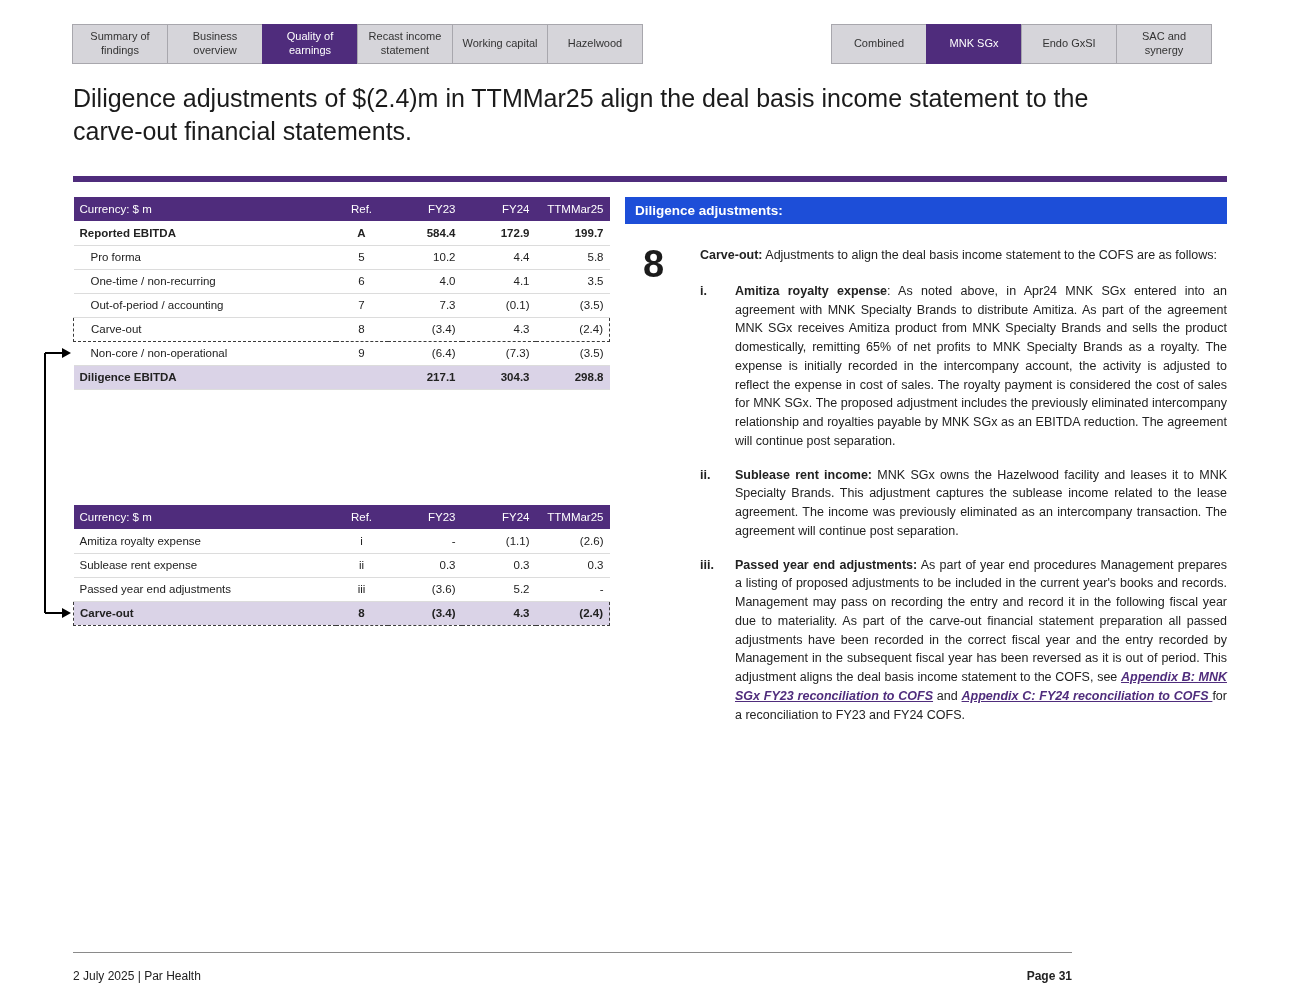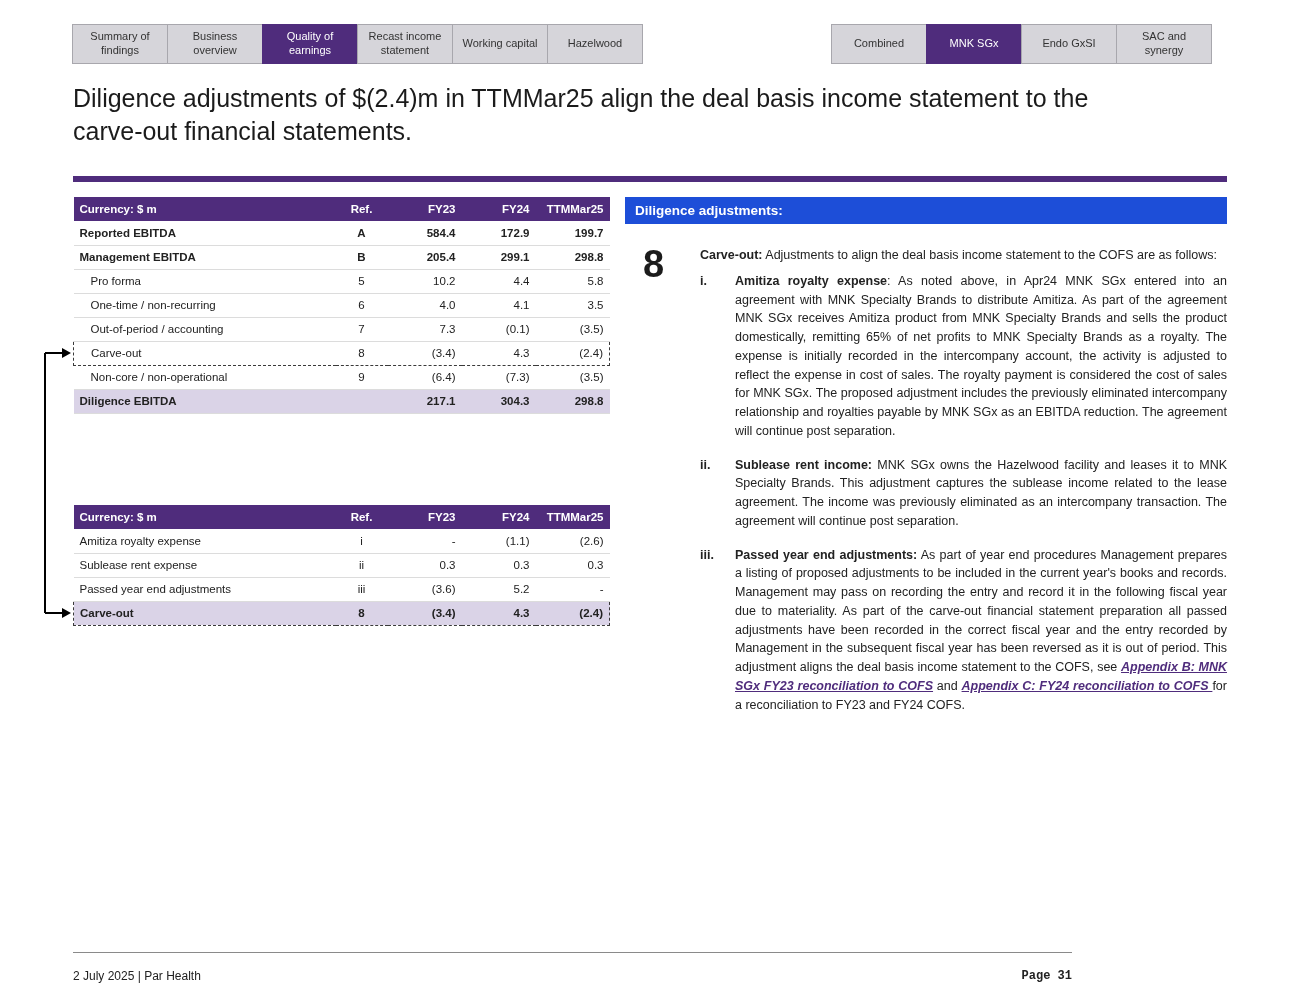--- a/index.html
+++ b/index.html
@@ -18,21 +18,21 @@
   .tab.active { background:#4F2C7C; border-color:#4F2C7C; color:#fff; font-weight:normal; }
 
   
   .title { position:absolute; left:73px; top:82px; width:1090px; font-size:25px;
            line-height:1.33; font-weight:normal; color:#1b1b1b; }
   .rule { position:absolute; left:73px; top:176px; width:1154px; height:6px; background:#4F2C7C; }
 
   
   .ftable { position:absolute; left:73px; width:537px; border-collapse:collapse; font-size:11.5px; }
   .t1 { top:197px; } .t2 { top:505px; }
-  .ftable th { background:#4F2C7C; color:#fff; font-weight:bold; padding:6px 6px; }
+  .ftable th { background:#4F2C7C; color:#fff; font-weight:normal; padding:6px 6px; }
   .ftable td { padding:5px 6px; border-bottom:1px solid #DCDCDC; color:#222; height:24px; }
   .ftable th:first-child, .ftable td:first-child { text-align:left; }
   .ftable th:nth-child(2), .ftable td:nth-child(2) { text-align:center; width:52px; }
   .ftable th:nth-child(n+3), .ftable td:nth-child(n+3) { text-align:right; width:74px; }
   tr.bold td { font-weight:bold; }
   tr.indent td:first-child { padding-left:17px; }
   tr.highlight td { background:#DAD3E7; }
   tr.dashed td { border-top:1.5px dashed #3a3a3a; border-bottom:1.5px dashed #3a3a3a; }
   tr.dashed td:first-child { border-left:1.5px dashed #3a3a3a; }
   tr.dashed td:last-child { border-right:1.5px dashed #3a3a3a; }
@@ -41,31 +41,31 @@
   .connector { position:absolute; left:38px; top:344px; }
 
   
   .panel { position:absolute; left:625px; top:197px; width:602px; }
   .panel-header { background:#1d4ed8; color:#fff; font-weight:bold; font-size:13.5px;
                   padding:6px 10px; }
   .panel-body { display:flex; margin-top:22px; }
   .big-num { width:75px; font-size:38px; font-weight:bold; color:#1b1b1b;
              padding-left:18px; line-height:0.95; flex-shrink:0; }
   .panel-content { width:527px; font-size:12.5px; line-height:1.5; text-align:justify; color:#222; }
-  .intro { margin-bottom:7px; }
+  .intro { margin-bottom:17px; }
   .item { display:flex; margin-bottom:15px; }
   .roman { width:35px; font-weight:bold; flex-shrink:0; }
   .itext { flex:1; }
   .applink { color:#4F2C7C; font-style:italic; font-weight:bold; text-decoration:underline; cursor:pointer; }
 
   
   .footer-line { position:absolute; left:73px; top:952px; width:999px; height:1px; background:#8a8a8a; }
   .footer-left { position:absolute; left:73px; top:969px; font-size:12px; color:#222; }
   .footer-right { position:absolute; left:872px; top:969px; width:200px; text-align:right;
-                  font-size:12px; color:#222; font-weight:bold;font-family:Liberation Mono, monospace; }
+                  font-size:12px; color:#222; font-weight:bold; }
 </style>
 </head>
 <body>
 
 <div class="page">
 
   <div class="tabs tabs-left">
       <div class="tab">
         <span>Summary of findings</span>
       </div>
@@ -114,27 +114,20 @@
       </tr>
     </thead>
     <tbody>
         <tr class="bold">
           <td>Reported EBITDA</td>
           <td>A</td>
           <td>584.4</td>
           <td>172.9</td>
           <td>199.7</td>
         </tr>
-        <tr class="bold">
-          <td>Management EBITDA</td>
-          <td>B</td>
-          <td>205.4</td>
-          <td>299.1</td>
-          <td>298.8</td>
-        </tr>
         <tr class="indent">
           <td>Pro forma</td>
           <td>5</td>
           <td>10.2</td>
           <td>4.4</td>
           <td>5.8</td>
         </tr>
         <tr class="indent">
           <td>One-time / non-recurring</td>
           <td>6</td>

